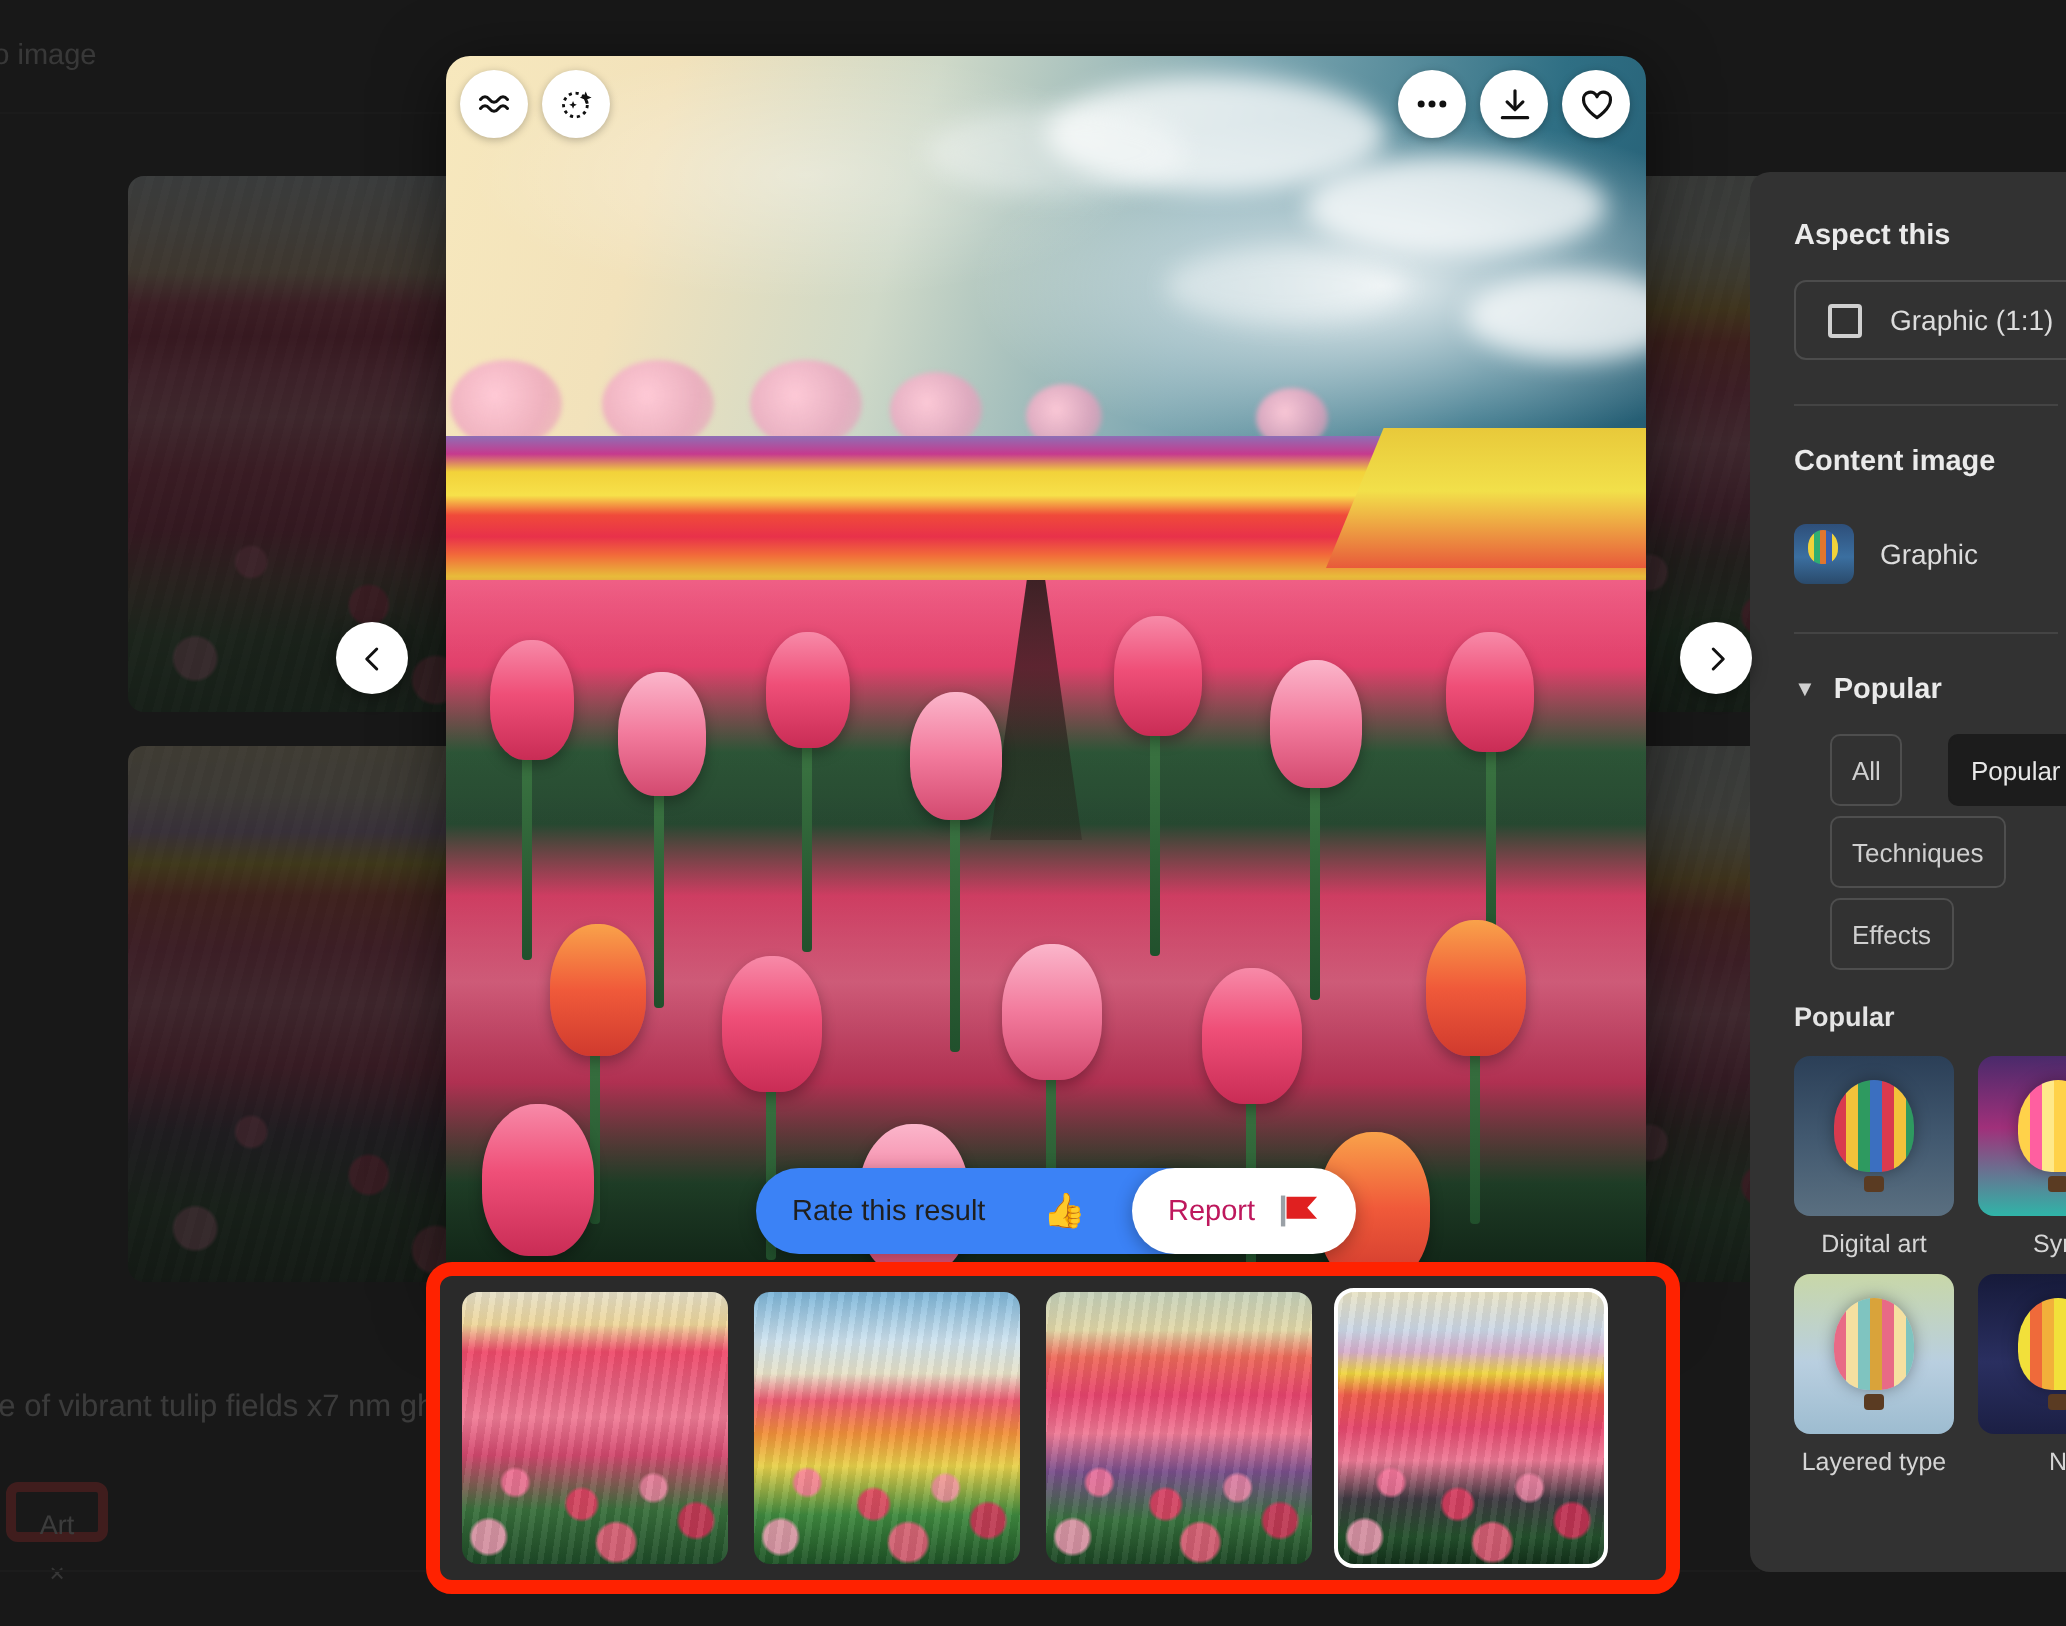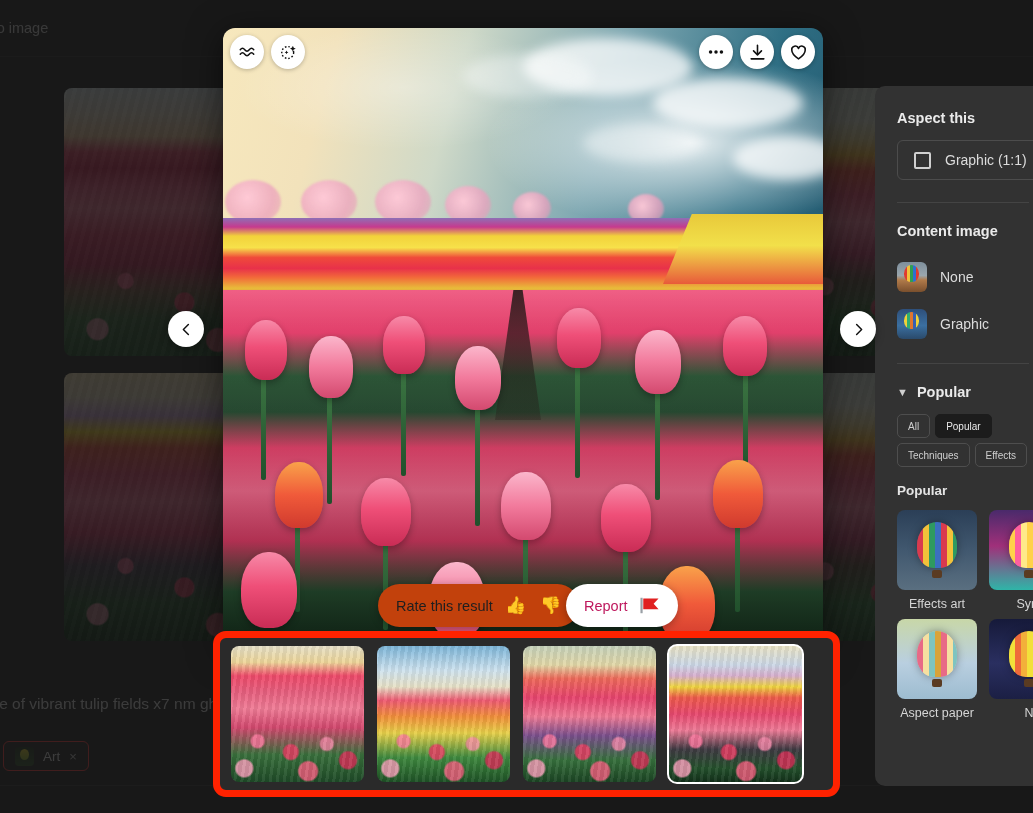--- a/index.html
+++ b/index.html
@@ -132,22 +132,22 @@
   .ctype-label { font-size: 14px; color: #dcdcdc; }
 
   .styles-head {
     display: flex; align-items: center; gap: 9px; margin: 18px 0 14px 0;
   }
   .chev { font-size: 11px; color: #cfcfcf; }
   .styles-head .t { font-size: 14.5px; font-weight: 700; color: #eaeaea; }
 
   .chips { display: flex; flex-wrap: wrap; gap: 5px; width: 170px; margin-bottom: 16px; }
   .chip {
-    height: 24px; padding: 0 10px; border-radius: 5px; border: 1px solid #4e4e4e;
-    font-size: 10px; color: #cfcfcf; display: flex; align-items: center; white-space: nowrap;
+    height: 36px; padding: 0 10px; border-radius: 5px; border: 1px solid #4e4e4e;
+    font-size: 13px; color: #cfcfcf; display: flex; align-items: center; white-space: nowrap; margin-left: 18px;
   }
   .chip.active { background: #1c1c1c; border-color: #1c1c1c; color: #e8e8e8; }
 
   .sec-title { font-size: 13.5px; font-weight: 700; color: #e4e4e4; margin-bottom: 12px; }
   .style-grid { display: grid; grid-template-columns: 80px 80px; gap: 8px 12px; }
   .style-cell { width: 80px; }
   .style-img {
     width: 80px; height: 80px; border-radius: 8px; overflow: hidden;
     background: linear-gradient(to bottom,#2b3f57 0%,#41586f 50%,#5a6f80 100%);
     position: relative;
@@ -172,21 +172,21 @@
   
   .prompt-area { position: absolute; left: 0; bottom: 0; width: 880px; height: 130px; }
   .prompt-text {
     position: absolute; left: -62px; top: 12px;
     font-size: 15.5px; color: #d6d6d6; white-space: nowrap;
   }
   .tag-chip {
     position: absolute; left: 3px; top: 58px;
     display: flex; align-items: center; gap: 9px;
     height: 30px; padding: 0 11px;
-    border: 1px solid #ef4444; border-radius: 6px; background: #2f2f2f;
+    border: 5px solid #ef4444; border-radius: 6px; background: #2f2f2f; flex-direction: column;
   }
   .tag-thumb {
     width: 19px; height: 19px; border-radius: 4px;
     background: linear-gradient(to bottom,#2a3b2a 0%,#3d5a34 100%);
     position: relative; overflow: hidden;
   }
   .tag-thumb::after {
     content:""; position:absolute; left:5px; top:2px; width:9px; height:11px;
     border-radius: 50%; background: linear-gradient(to bottom,#d9c83a,#8fae38);
   }
@@ -286,22 +286,22 @@
   .nav-btn {
     position: absolute; width: 36px; height: 36px; border-radius: 50%;
     background: #fff; display: flex; align-items: center; justify-content: center;
     box-shadow: 0 2px 8px rgba(0,0,0,.35); cursor: pointer; z-index: 30;
   }
   .nav-prev { left: 168px; top: 311px; }
   .nav-next { left: 840px; top: 311px; }
 
   .rate-bar {
     position: absolute; left: 155px; bottom: 22px;
-    display: flex; align-items: center; gap: 13px;
-    height: 43px; padding: 0 18px; border-radius: 22px; background: #c2410c;
+    display: flex; align-items: center; gap: 29px;
+    height: 43px; padding: 0 18px; border-radius: 22px; background: #3b82f6;
     box-shadow: 0 2px 9px rgba(0,0,0,.3);
   }
   .rate-bar .txt { font-size: 14.5px; color: #1f1f1f; }
   .emoji { font-size: 17px; line-height: 1; }
   .report-bar {
     position: absolute; left: 343px; bottom: 22px;
     display: flex; align-items: center; gap: 12px;
     height: 43px; padding: 0 18px; border-radius: 22px; background: #fff;
     box-shadow: 0 2px 9px rgba(0,0,0,.3);
   }
@@ -387,24 +387,20 @@
   <div class="side-panel">
     <h3>Aspect this</h3>
     <div class="ratio-box">
       <span class="sq-icon"></span>
       <span class="ratio-label">Graphic (1:1)</span>
     </div>
     <div class="divider"></div>
 
     <h3>Content image</h3>
     <div class="ctype-row">
-      <span class="thumb-sm"></span>
-      <span class="ctype-label">None</span>
-    </div>
-    <div class="ctype-row">
       <span class="thumb-sm g2"></span>
       <span class="ctype-label">Graphic</span>
     </div>
     <div class="divider" style="margin-top:16px"></div>
 
     <div class="styles-head">
       <span class="chev">▼</span>
       <span class="t">Popular</span>
     </div>
 
@@ -415,35 +411,35 @@
       <span class="chip">Effects</span>
     </div>
 
     <div class="sec-title">Popular</div>
     <div class="style-grid">
       <div class="style-cell">
         <div class="style-img">
             <span class="balloon"></span>
             <span class="basket"></span>
           </div>
-        <div class="style-cap">Effects art</div>
+        <div class="style-cap">Digital art</div>
       </div>
       <div class="style-cell">
         <div class="style-img s2">
             <span class="balloon"></span>
             <span class="basket"></span>
           </div>
         <div class="style-cap">Synt</div>
       </div>
       <div class="style-cell">
         <div class="style-img s3">
             <span class="balloon"></span>
             <span class="basket"></span>
           </div>
-        <div class="style-cap">Aspect paper</div>
+        <div class="style-cap">Layered type</div>
       </div>
       <div class="style-cell">
         <div class="style-img s4">
             <span class="balloon"></span>
             <span class="basket"></span>
           </div>
         <div class="style-cap">N</div>
       </div>
     </div>
   </div>

